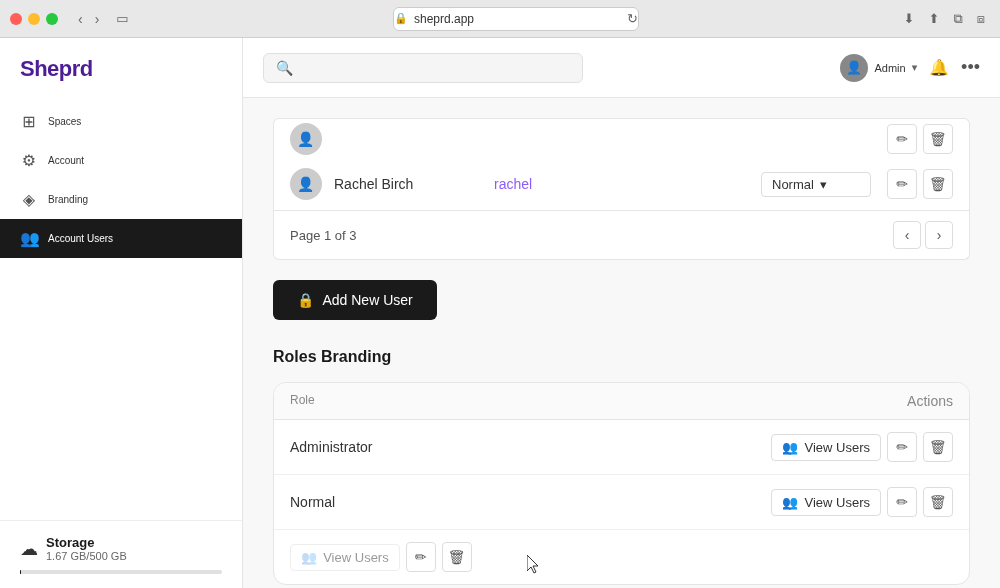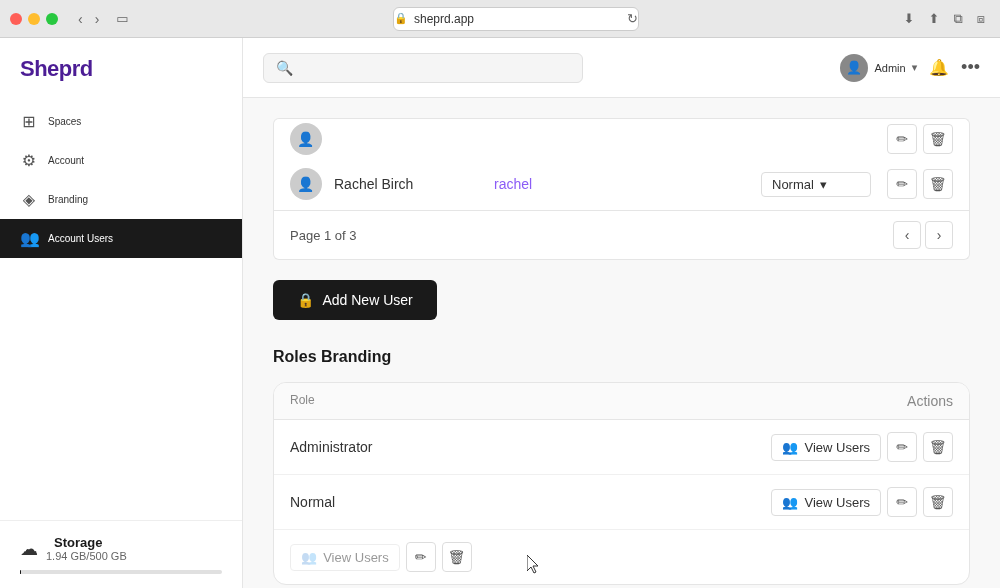--- a/index.html
+++ b/index.html
@@ -112,21 +112,21 @@
       display: flex;
       flex-direction: column;
       gap: 4px;
     }
     .storage-header {
       display: flex;
       align-items: center;
       gap: 8px;
     }
     .storage-icon { font-size: 18px; color: #333; }
-    .storage-text { font-size: 13px; font-weight: 600; color: #1a1a1a; margin-left: 8px; }
+    .storage-text { font-size: 13px; font-weight: 600; color: #1a1a1a; }
     .storage-sub { font-size: 11px; color: #666; }
     .storage-bar-bg {
       background: #e0e0e0;
       height: 4px;
       border-radius: 2px;
       margin-top: 4px;
     }
     .storage-bar-fill {
       background: #1a1a1a;
       height: 4px;
@@ -359,21 +359,21 @@
         <span class="sidebar-label">Account Users</span>
       </div>
     </nav>
     <div class="sidebar-footer">
       <div class="storage-info">
         <div class="storage-header">
           <span class="storage-icon">☁</span>
           <div>
             <div class="storage-text">Storage</div>
             <div class="storage-sub">
-              <span>1.94 GB</span>/<span>500 GB</span>
+              <span>1.67 GB</span>/<span>500 GB</span>
             </div>
           </div>
         </div>
         <div class="storage-bar-bg">
           <div class="storage-bar-fill"></div>
         </div>
       </div>
     </div>
   </div>
 

